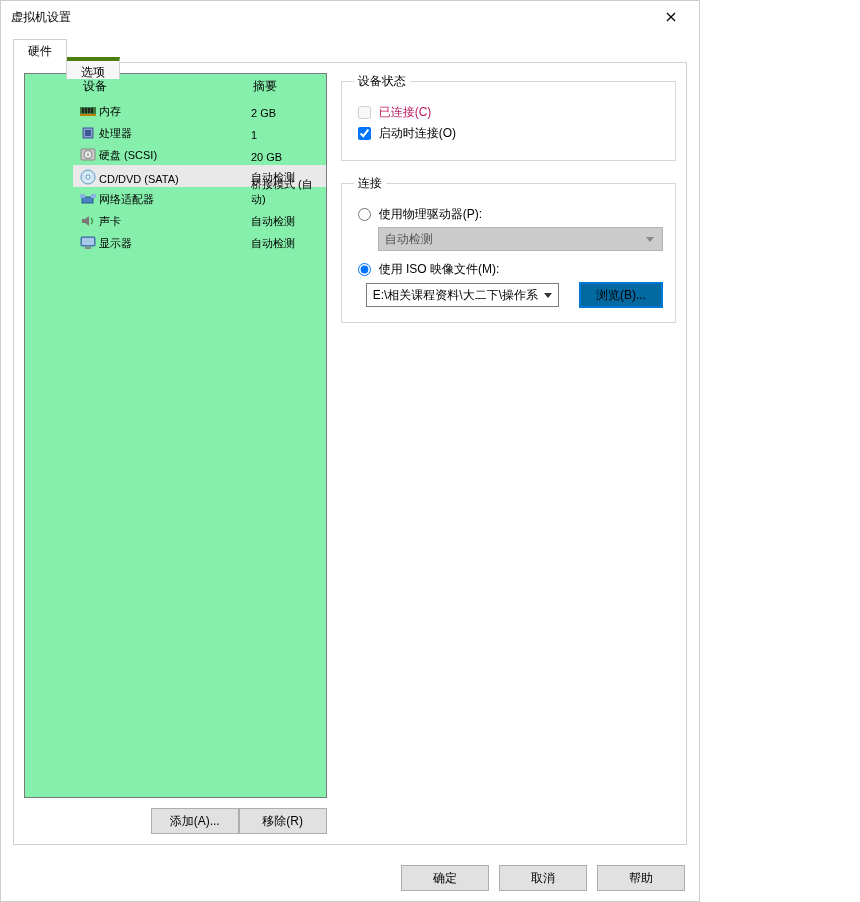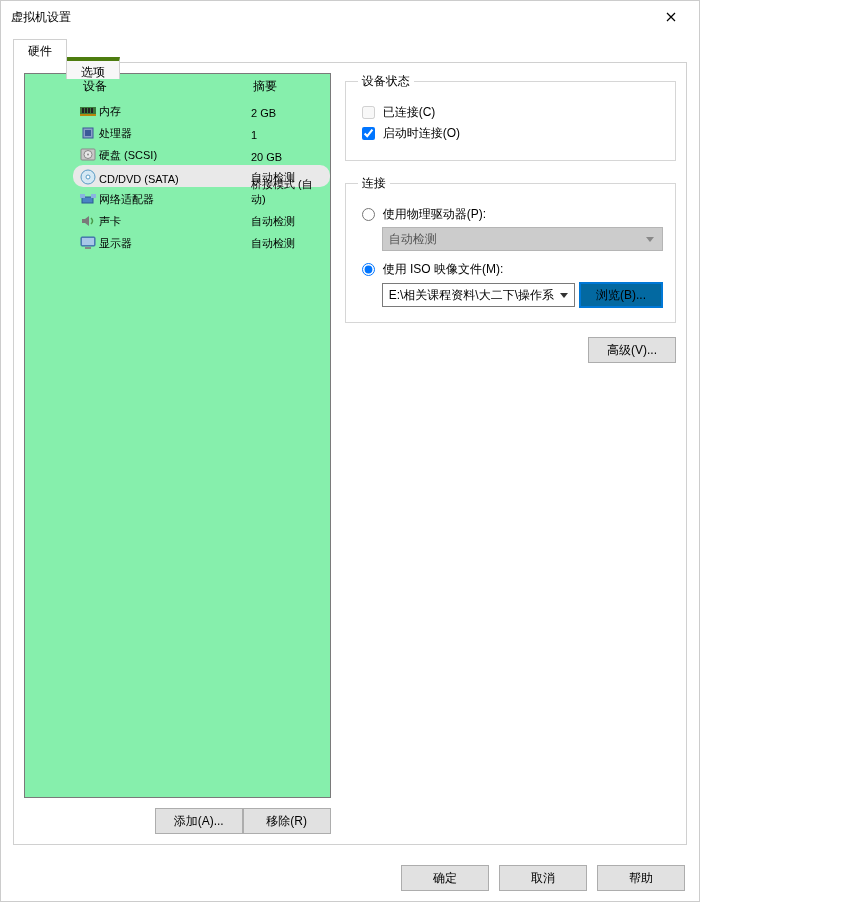--- a/index.html
+++ b/index.html
@@ -89,21 +89,21 @@
   .device-header .col1 { width: 170px; }
   .device-header .col2 { flex: 1; }
   .device-rows { }
   .device-row {
     display: flex; align-items: flex-end;
     padding: 2px 6px 2px 6px;
     height: 22px;
     font-size: 11px;
     cursor: pointer;
   }
-  .device-row.selected { background: #e9e9e9; border-radius: 10px; }
+  .device-row.selected { background: #e9e9e9; }
   .device-row .icon {
     width: 18px; height: 16px;
     display: flex; align-items: center; justify-content: center;
     margin-right: 2px;
   }
   .device-row .name { width: 152px; }
   .device-row .summary { flex: 1; }
 
   .left-buttons {
     display: flex; justify-content: flex-end; gap: 0;
@@ -151,22 +151,22 @@
   }
   .combo-disabled::after {
     content: "";
     position: absolute; right: 8px; top: 9px;
     border-left: 4px solid transparent;
     border-right: 4px solid transparent;
     border-top: 5px solid #888;
   }
 
   .iso-row {
-    display: flex; gap: 4px; align-items: center;
-    margin: 4px 0 0 24px;
+    display: flex; gap: 20px; align-items: center;
+    margin: 4px 0 0 12px;
   }
   .combo-enabled {
     height: 24px;
     border: 1px solid #7a7a7a;
     background: #fff;
     display: flex; align-items: center;
     padding: 0 20px 0 6px;
     flex: 1;
     position: relative;
     font-size: 12px;
@@ -309,21 +309,21 @@
           <button class="btn">移除(R)</button>
         </div>
       </div>
 
       <div class="right-pane">
 
         <fieldset class="group">
           <legend>设备状态</legend>
           <div class="checkbox-row disabled">
             <input type="checkbox" disabled="" style="">
-            <label style="color:#000000">已连接(C)</label>
+            <label style="color:#be185d">已连接(C)</label>
           </div>
           <div class="checkbox-row">
             <input type="checkbox" checked="" style="">
             <label>启动时连接(O)</label>
           </div>
         </fieldset>
 
         <fieldset class="group">
           <legend>连接</legend>
 
@@ -340,23 +340,20 @@
             <label>使用 ISO 映像文件(M):</label>
           </div>
           <div class="iso-row">
             <div class="combo-enabled">
               <span>E:\相关课程资料\大二下\操作系</span>
             </div>
             <button class="btn focused" style="min-width:84px">浏览(B)...</button>
           </div>
         </fieldset>
 
-        <div class="right-btn-row">
-          <button class="btn">高级(V)...</button>
-        </div>
 
       </div>
     </div>
   </div>
 
   <div class="footer">
     <button class="btn">确定</button>
     <button class="btn">取消</button>
     <button class="btn">帮助</button>
   </div>

